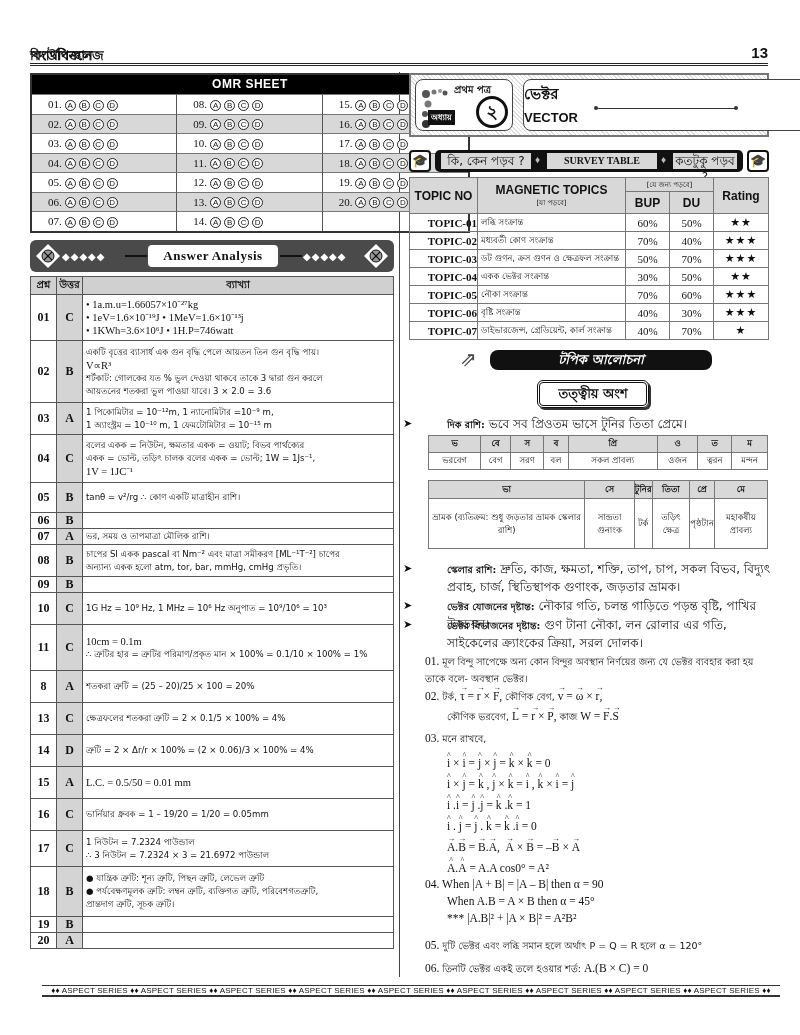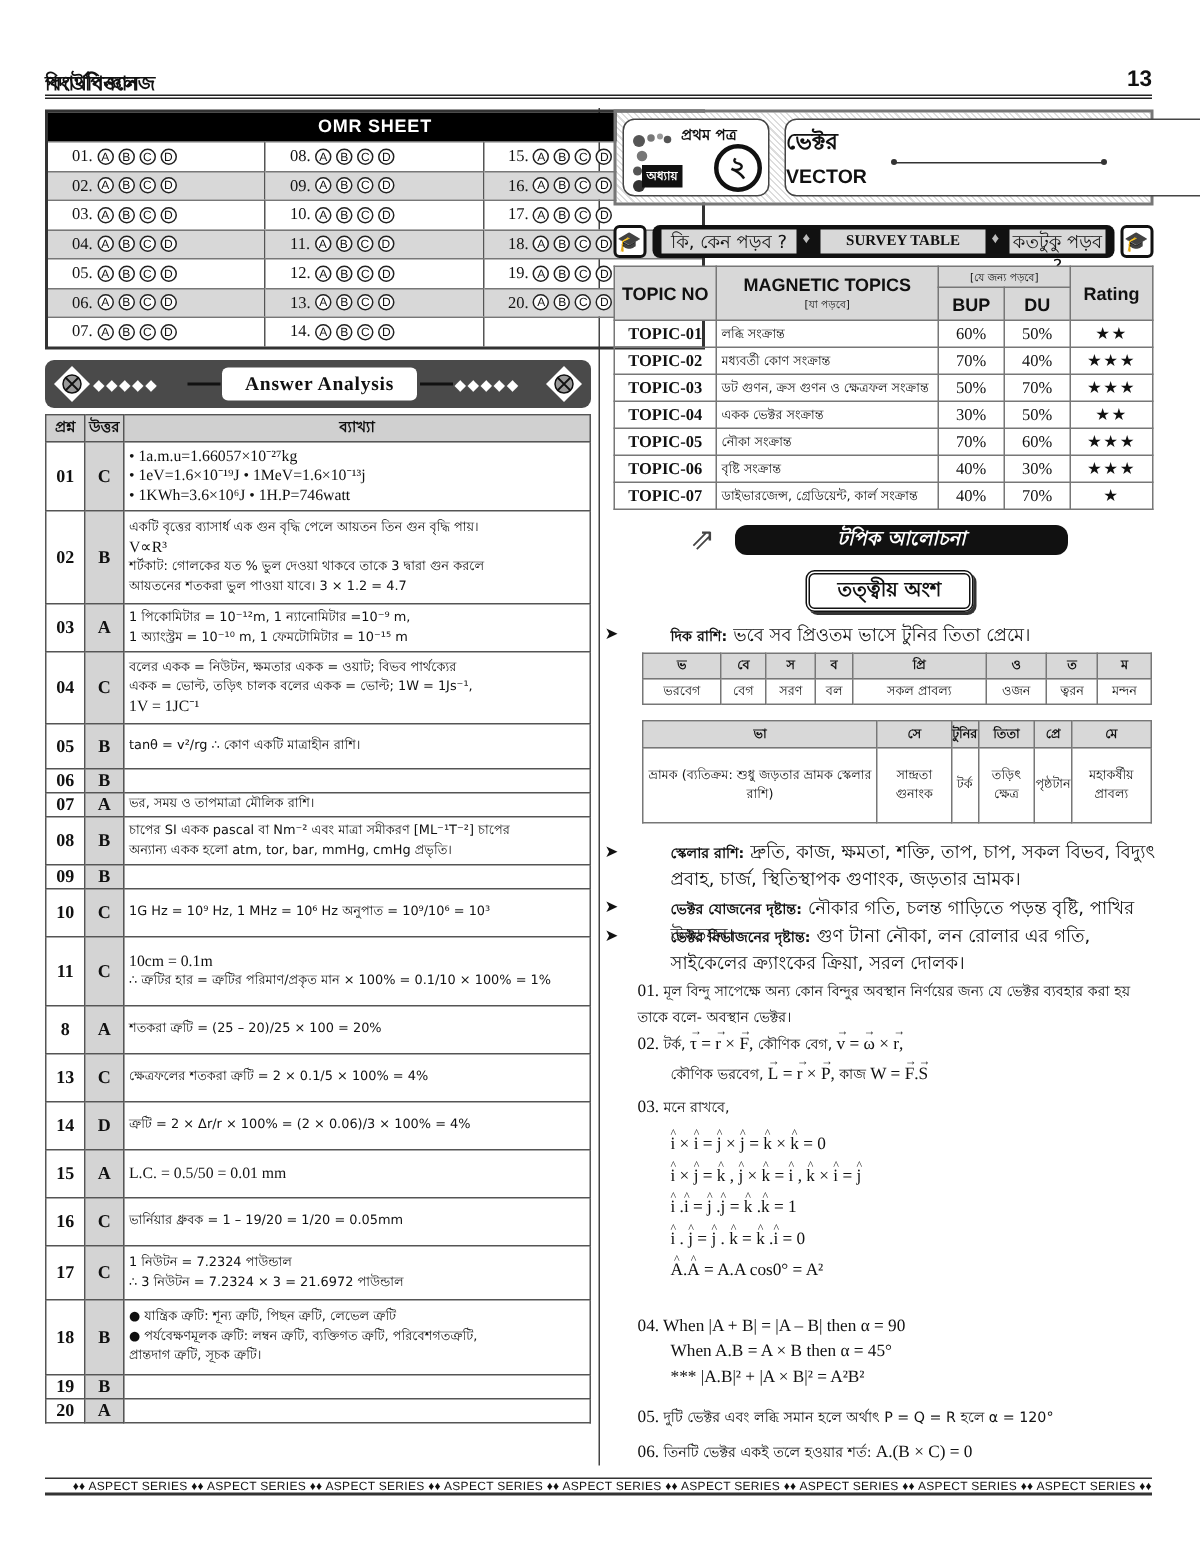--- a/index.html
+++ b/index.html
@@ -57,21 +57,21 @@
   .sv-bar { position: absolute; left: 26px; top: 0; width: 308px; height: 22px; background: #111; border-radius: 5px; }
   .sv-seg { position: absolute; top: 3px; height: 16px; background: #d8d8d8; font-size: 9px; line-height: 16px; text-align: center; }
   .sv-flame { position: absolute; top: 4px; color: #bbb; font-size: 10px; }
 
   
   .topics { position: absolute; left: 409px; top: 177px; width: 360px; border-collapse: collapse; font-size: 11px; }
   .topics th, .topics td { border: 1px solid #777; }
   .topics th { background: #d8d8d8; font: bold 12px "Liberation Sans", sans-serif; text-align: center; }
   .topics th .sub { display: block; font: normal 7px "DejaVu Sans", sans-serif; }
   .topics td { height: 18px; }
-  .topics td.no { font-weight: bold; font-size: 11px; text-align: center; width: 68px; }
+  .topics td.no { font-weight: bold; font-size: 11px; text-align: right; width: 68px; }
   .topics td.tn { font-family: "DejaVu Sans", sans-serif; font-size: 8.5px; padding-left: 3px; }
   .topics td.p { text-align: center; font-size: 11px; width: 44px; }
   .topics td.r { text-align: center; font-size: 11px; width: 55px; letter-spacing: 1px; }
 
   
   .td-banner { position: absolute; left: 490px; top: 350px; width: 222px; height: 20px; background: #111; border-radius: 8px; color: #fff; text-align: center; font: bold italic 13px "DejaVu Sans", sans-serif; line-height: 20px; }
   .td-arrow { position: absolute; left: 460px; top: 347px; font-size: 20px; color: #444; }
   .tattva { position: absolute; left: 537px; top: 380px; width: 112px; height: 28px; border: 3px double #111; border-radius: 6px; text-align: center; font: bold 13px "DejaVu Sans", sans-serif; line-height: 22px; box-shadow: 2px 2px 0 #333; }
 
   .bn-txt { font-family: "DejaVu Sans", sans-serif; font-size: 12px; }
@@ -90,21 +90,21 @@
   .dik-tbl2 tr:last-child td { height: 50px; line-height: 13px; }
 
   .item { position: absolute; left: 425px; width: 345px; font-size: 11.5px; line-height: 17px; }
   .item .bn-txt { font-size: 9.5px; }
   .vec { position: relative; display: inline-block; }
   .vec::before { content: "→"; position: absolute; top: -9px; left: 0; right: 0; text-align: center; font-size: 8px; }
   .hat { position: relative; display: inline-block; }
   .hat::before { content: "^"; position: absolute; top: -8px; left: 0; right: 0; text-align: center; font-size: 8px; }
   .eq { margin-left: 22px; }
 
-  .footer { position: absolute; left: 30px; top: 985px; width: 738px; height: 12px; border-top: 1px solid #333; border-bottom: 2px solid #333; font: 8px "Liberation Sans", sans-serif; line-height: 10px; text-align: right; white-space: nowrap; overflow: hidden; letter-spacing: 0.2px; }
+  .footer { position: absolute; left: 42px; top: 985px; width: 738px; height: 12px; border-top: 1px solid #333; border-bottom: 2px solid #333; font: 8px "Liberation Sans", sans-serif; line-height: 10px; text-align: center; white-space: nowrap; overflow: hidden; letter-spacing: 0.2px; }
 </style>
 </head>
 <body>
 
 <div class="header">
   <span class="l">বিংউপিনলেজ</span>
   <span class="c">পদার্থবিজ্ঞান</span>
   <span class="r">13</span>
 </div>
 
@@ -173,21 +173,21 @@
           <div>• 1KWh=3.6×10⁶J   • 1H.P=746watt</div>
         </td>
       </tr>
       <tr style="height: 62px;">
         <td class="q">02</td>
         <td class="a">B</td>
         <td class="e">
           <div style="font-family: &quot;DejaVu Sans&quot;, sans-serif; font-size: 8.6px;">একটি বৃত্তের ব্যাসার্ধ এক গুন বৃদ্ধি পেলে আয়তন তিন গুন বৃদ্ধি পায়।</div>
           <div>V∝R³</div>
           <div style="font-family: &quot;DejaVu Sans&quot;, sans-serif; font-size: 8.6px;">শর্টকাট: গোলকের যত % ভুল দেওয়া থাকবে তাকে 3 দ্বারা গুন করলে</div>
-          <div style="font-family: &quot;DejaVu Sans&quot;, sans-serif; font-size: 8.6px;">আয়তনের শতকরা ভুল পাওয়া যাবে। 3 × 1.2 = 4.7</div>
+          <div style="font-family: &quot;DejaVu Sans&quot;, sans-serif; font-size: 8.6px;">আয়তনের শতকরা ভুল পাওয়া যাবে। 3 × 2.0 = 3.6</div>
         </td>
       </tr>
       <tr style="height: 32px;">
         <td class="q">03</td>
         <td class="a">A</td>
         <td class="e">
           <div style="font-family: &quot;DejaVu Sans&quot;, sans-serif; font-size: 8.6px;">1 পিকোমিটার = 10⁻¹²m, 1 ন্যানোমিটার =10⁻⁹ m,</div>
           <div style="font-family: &quot;DejaVu Sans&quot;, sans-serif; font-size: 8.6px;">1 অ্যাংস্ট্রম = 10⁻¹⁰ m, 1 ফেমটোমিটার = 10⁻¹⁵ m</div>
         </td>
       </tr>
@@ -498,20 +498,21 @@
 </div>
 
 <div class="item" style="top:730px">
   <span>03.</span>
   <span class="bn-txt">মনে রাখবে,</span>
   <div class="eq" style="margin-top:6px;line-height:21px">
     <div><span class="hat">i</span> × <span class="hat">i</span> = <span class="hat">j</span> × <span class="hat">j</span> = <span class="hat">k</span> × <span class="hat">k</span> = 0</div>
     <div><span class="hat">i</span> × <span class="hat">j</span> = <span class="hat">k</span> , <span class="hat">j</span> × <span class="hat">k</span> = <span class="hat">i</span> , <span class="hat">k</span> × <span class="hat">i</span> = <span class="hat">j</span></div>
     <div><span class="hat">i</span> .<span class="hat">i</span> = <span class="hat">j</span> .<span class="hat">j</span> = <span class="hat">k</span> .<span class="hat">k</span> = 1</div>
     <div><span class="hat">i</span> . <span class="hat">j</span> = <span class="hat">j</span> . <span class="hat">k</span> = <span class="hat">k</span> .<span class="hat">i</span> = 0</div>
+    <div><span class="vec">A</span>.<span class="vec">B</span> = <span class="vec">B</span>.<span class="vec">A</span>,&nbsp; <span class="vec">A</span> × <span class="vec">B</span> = –<span class="vec">B</span> × <span class="vec">A</span></div>
     <div><span class="hat">A</span>.<span class="hat">A</span> = A.A cos0° = A²</div>
   </div>
 </div>
 
 <div class="item" style="top:876px">
   <span>04.</span>
   <span>When |A + B| = |A – B| then α = 90</span>
   <div class="eq">When A.B = A × B then α = 45°</div>
   <div class="eq">*** |A.B|² + |A × B|² = A²B²</div>
 </div>

